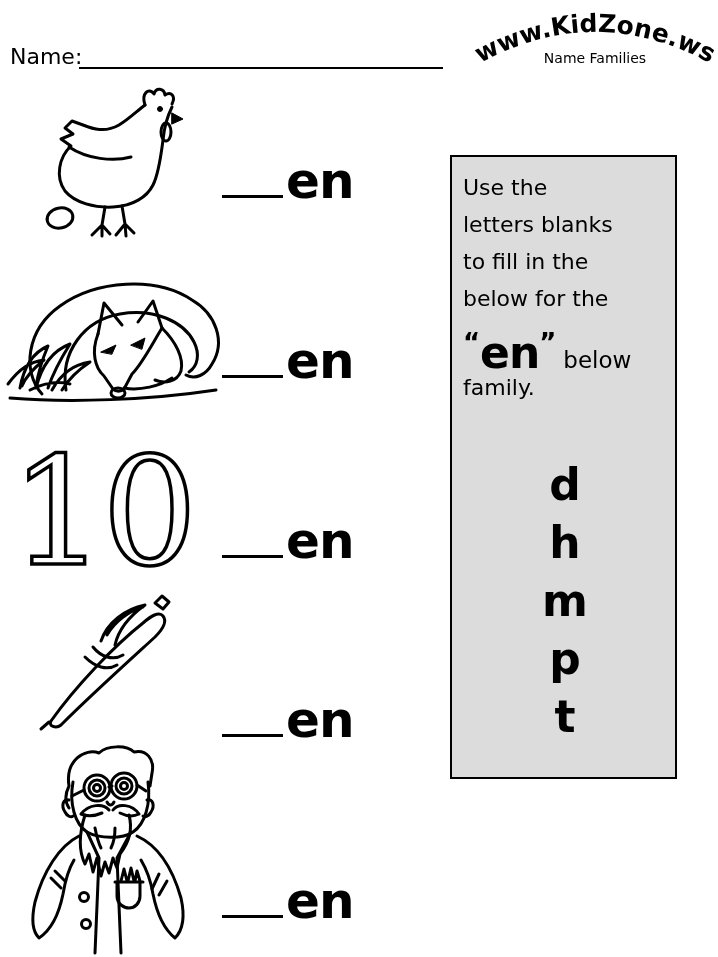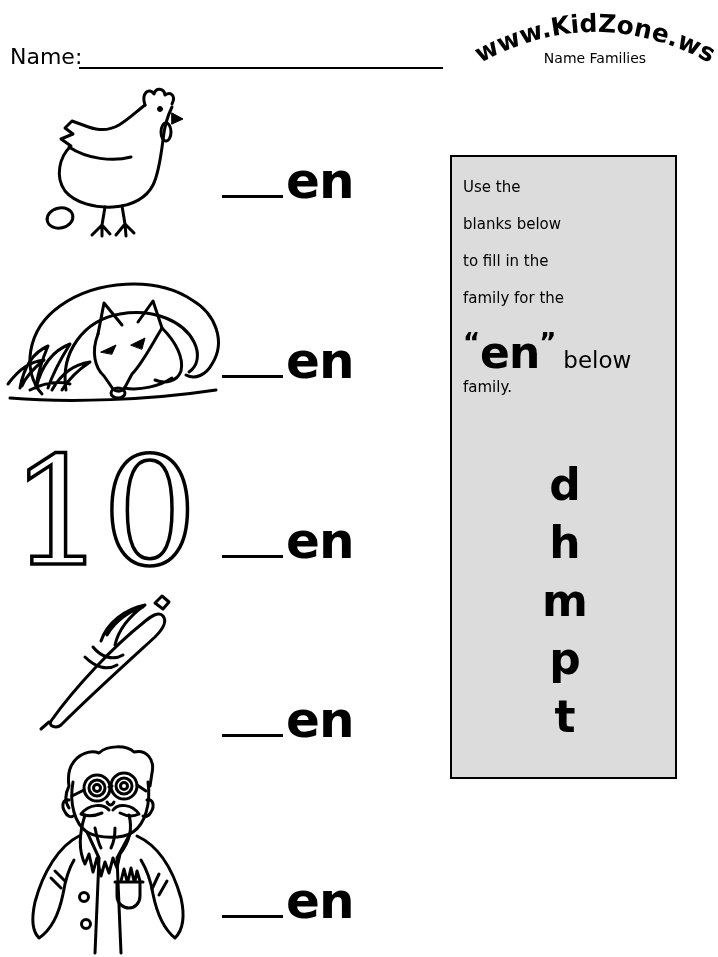--- a/index.html
+++ b/index.html
@@ -25,21 +25,21 @@
   
   .word-blank{left:222px;display:flex;align-items:baseline;}
   .blank-line{display:inline-block;width:61px;height:0;border-bottom:3px solid #000;}
   .suffix{font-size:50px;font-weight:bold;line-height:1;margin-left:3px;letter-spacing:-1px;}
 
   
   #instruction-box{
     left:450px;top:155px;width:227px;height:624px;box-sizing:border-box;
     background:#dcdcdc;border:2px solid #000;padding:12px 8px 0 11px;
   }
-  .box-line{font-size:15px;line-height:37px;white-space:nowrap;}
+  .box-line{font-size:22px;line-height:37px;white-space:nowrap;}
   #en-line{line-height:52px;height:52px;white-space:nowrap;}
   #en-line .q{font-size:26px;vertical-align:16px;font-weight:bold;}
   #en-line .big-en{font-size:44px;font-weight:bold;letter-spacing:-1px;}
   #en-line .after-word{font-size:23px;margin-left:7px;}
   #letters-column{margin-top:50px;text-align:center;}
   .letter{font-size:44px;font-weight:bold;line-height:58px;height:58px;}
 </style>
 </head>
 <body>
 
@@ -143,23 +143,23 @@
   <path d="M90 140 L118 140 M92 140 L92 154 C92 162 99 166 104 166 C110 166 115 161 115 154 L115 140"></path>
   <path d="M96 139 L99 127 L102 139 M103 139 L106 126 L109 139 M110 139 L112 129 L115 139"></path>
 </svg>
 <div class="abs word-blank" style="top:876px;">
   <span class="blank-line"></span>
   <span class="suffix">en</span>
 </div>
 
 <div class="abs" id="instruction-box">
   <div class="box-line">Use the</div>
-  <div class="box-line">blanks below</div>
+  <div class="box-line">letters blanks</div>
   <div class="box-line">to fill in the</div>
-  <div class="box-line">family for the</div>
+  <div class="box-line">below for the</div>
   <div id="en-line">
     <span class="q">“</span><span class="big-en">en</span><span class="q">”</span><span class="after-word">below</span>
   </div>
   <div class="box-line">family.</div>
   <div id="letters-column">
     <div class="letter">d</div>
     <div class="letter">h</div>
     <div class="letter">m</div>
     <div class="letter">p</div>
     <div class="letter">t</div>

